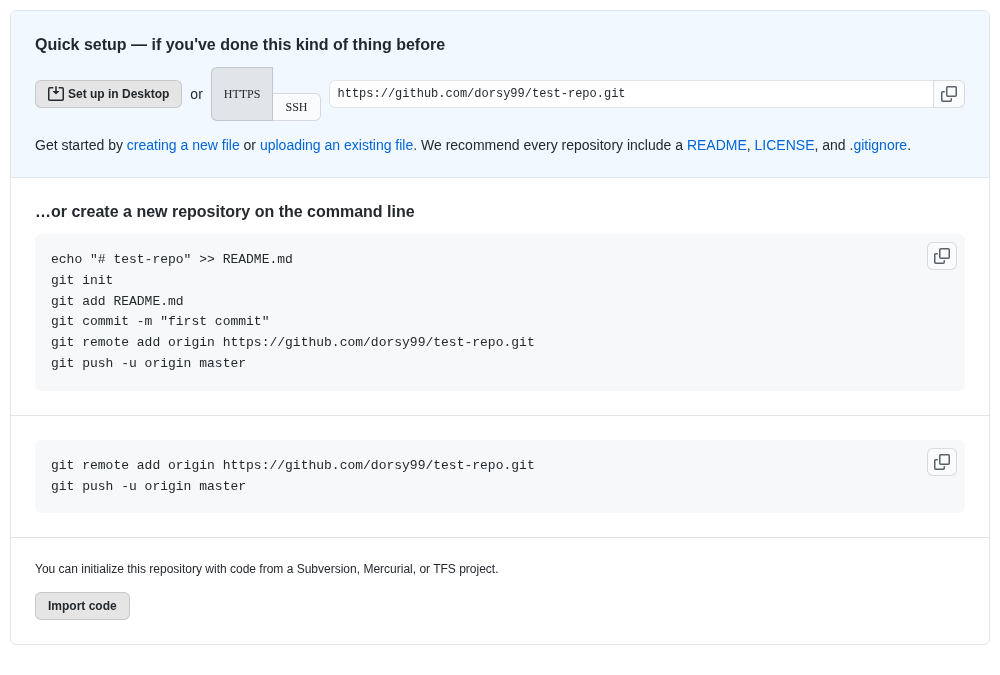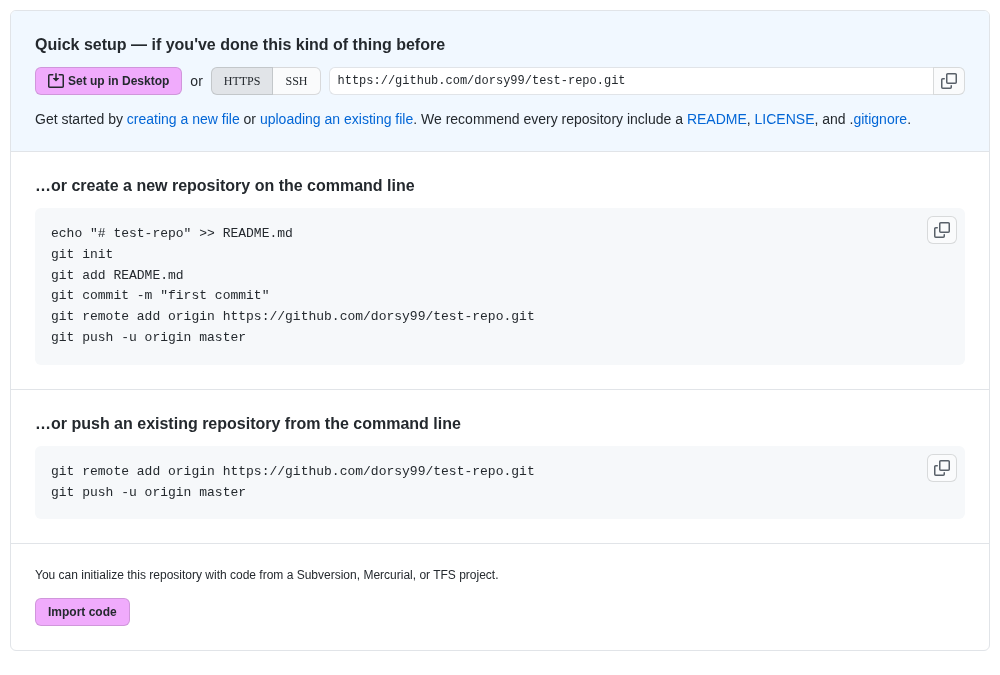--- a/index.html
+++ b/index.html
@@ -41,21 +41,21 @@
   }
   .btn {
     display: inline-flex;
     align-items: center;
     gap: 4px;
     padding: 3px 12px;
     font-size: 12px;
     font-weight: 600;
     line-height: 20px;
     color: #24292e;
-    background: #f0abfc;
+    background: #e5e5e5;
     border: 1px solid rgba(27,31,35,0.15);
     border-radius: 6px;
     cursor: pointer;
     white-space: nowrap;
   }
   .or-text {
     font-size: 14px;
     color: #24292e;
   }
   .btn-group {
@@ -71,20 +71,21 @@
     border: 1px solid rgba(27,31,35,0.15);
     cursor: pointer;
     font-family: Liberation Serif, serif;
   }
   .btn-group .btn-seg:first-child {
     border-radius: 6px 0 0 6px;
   }
   .btn-group .btn-seg:last-child {
     border-radius: 0 6px 6px 0;
     border-left: none;
+    margin-top: 26px;
   }
   .btn-group .btn-seg.active {
     background: #e1e4e8;
   }
   .url-group {
     display: flex;
     flex: 1;
   }
   .url-input {
     flex: 1;
@@ -214,21 +215,20 @@
       <pre>echo "# test-repo" &gt;&gt; README.md
 git init
 git add README.md
 git commit -m "first commit"
 git remote add origin https://github.com/dorsy99/test-repo.git
 git push -u origin master</pre>
     </div>
   </div>
 
   <div class="section sec-push-existing">
-    <h2>…or push an existing repository from the command line</h2>
     <div class="code-block">
       <button class="code-copy">
         <span>
           <svg width="16" height="16" viewBox="0 0 16 16" fill="#586069">
               <path d="M0 6.75C0 5.784.784 5 1.75 5h1.5a.75.75 0 010 1.5h-1.5a.25.25 0 00-.25.25v7.5c0 .138.112.25.25.25h7.5a.25.25 0 00.25-.25v-1.5a.75.75 0 011.5 0v1.5A1.75 1.75 0 019.25 16h-7.5A1.75 1.75 0 010 14.25v-7.5z"></path>
               <path d="M5 1.75C5 .784 5.784 0 6.75 0h7.5C15.216 0 16 .784 16 1.75v7.5A1.75 1.75 0 0114.25 11h-7.5A1.75 1.75 0 015 9.25v-7.5zm1.75-.25a.25.25 0 00-.25.25v7.5c0 .138.112.25.25.25h7.5a.25.25 0 00.25-.25v-7.5a.25.25 0 00-.25-.25h-7.5z"></path>
             </svg>
         </span>
       </button>
       <pre>git remote add origin https://github.com/dorsy99/test-repo.git

